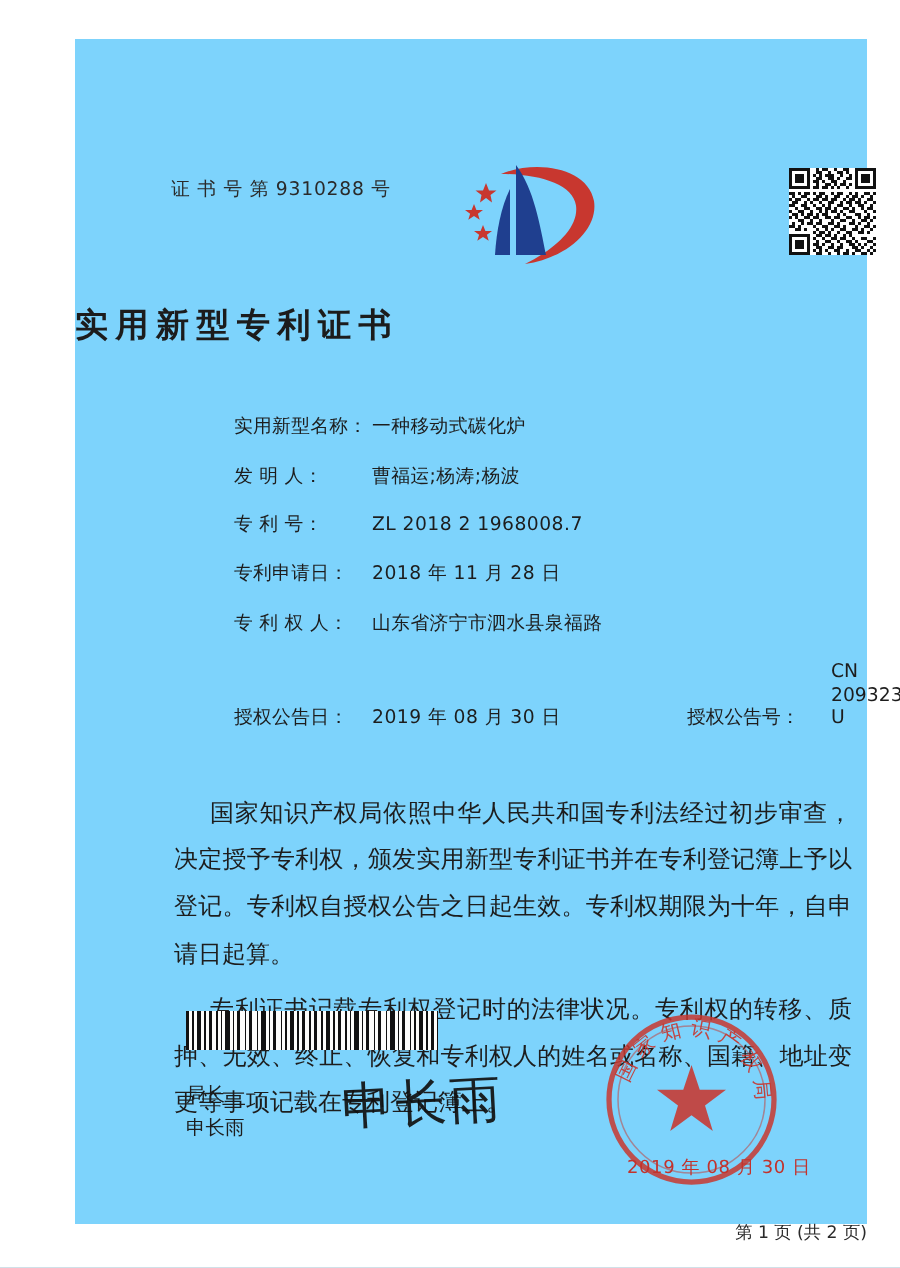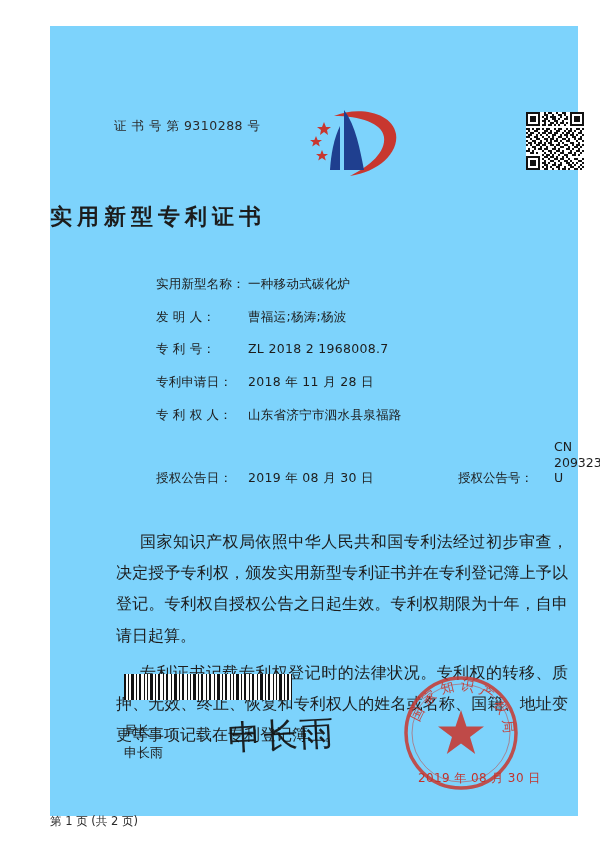--- a/index.html
+++ b/index.html
@@ -174,21 +174,21 @@
     font-size: 12px;
     color: #c2332c;
     letter-spacing: .4px;
   }
 
   
   .page-no {
     position: absolute;
     left: 0; right: 0;
     top: 788px;
-    text-align: left;
+    text-align: right;
     font-size: 11.5px;
     color: #2a2a2a;
   }
   .back-note {
     position: absolute;
     left: 0; right: 0;
     top: 822px;
     text-align: center;
     font-size: 11.5px;
     color: #2a2a2a;

